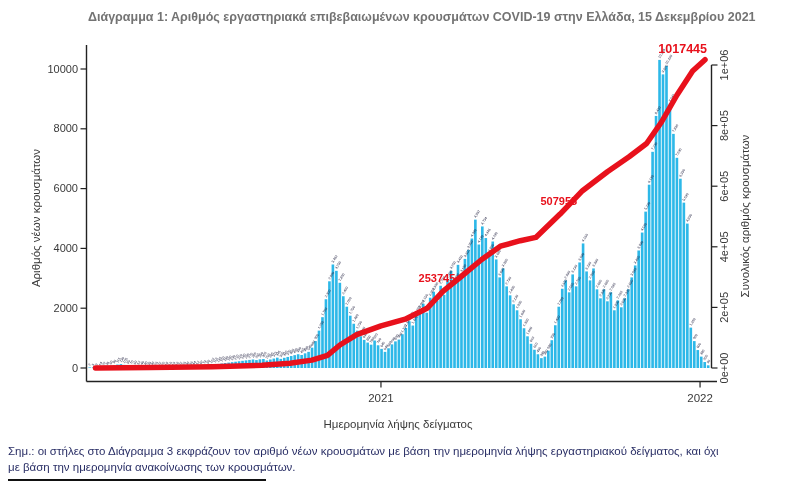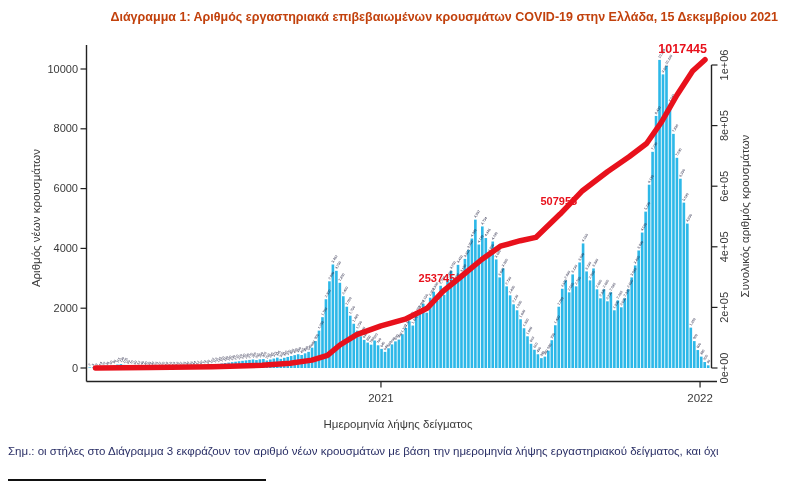--- a/index.html
+++ b/index.html
@@ -1,19 +1,19 @@
 <!DOCTYPE html>
 <html><head>
 <meta charset="utf-8">
 <style>
   html,body{margin:0;padding:0;background:#ffffff;}
   #stage{position:relative;width:800px;height:488px;background:#fff;overflow:hidden;
          font-family:"Liberation Sans",sans-serif;}
   #chart-title{position:absolute;left:88px;top:10px;width:690px;
-               font-size:12.5px;font-weight:bold;color:#c2410c;letter-spacing:0px;text-align:right;}
+               font-size:12.5px;font-weight:bold;color:#737373;letter-spacing:0px;}
   #plot-svg{position:absolute;left:0;top:0;}
   #footnote{position:absolute;left:8px;top:443px;width:784px;
             font-size:11.5px;color:#2a2f66;line-height:16px;}
   #note-underline{position:absolute;left:8px;top:479px;width:258px;height:2px;background:#111;}
   .axis-text{fill:#3a3a3a;}
 </style>
 </head>
 <body>
 
 <div id="stage">
@@ -417,15 +417,16 @@
         <text x="708.6" y="363.8" font-size="3.4" fill="#1a1a3a" text-anchor="start" transform="rotate(-58 708.6 363.8)">90</text>
       </g>
       <text x="436.942" y="282.1289" text-anchor="middle" font-size="11" font-weight="bold" fill="#e8111c">253745</text>
       <text x="558.854" y="205.089635" text-anchor="middle" font-size="11" font-weight="bold" fill="#e8111c">507955</text>
       <polyline points="95.5,368.0 150.2,367.5 212.4,366.7 262.2,365.3 290.1,363.2 311.9,360.1 327.5,355.3 339.9,345.0 356.7,334.7 381.0,325.9 405.2,319.2 427.0,308.3 443.2,291.1 461.2,276.5 481.7,259.5 500.4,246.2 520.3,240.7 535.8,237.4 560.1,214.1 582.5,190.7 607.4,171.7 629.1,156.8 646.6,143.5 661.5,122.0 677.0,95.0 692.6,71.1 705.0,59.7" fill="none" stroke="#e8111c" stroke-width="5.5" stroke-linecap="round" stroke-linejoin="round"></polyline>
       <text x="707.024" y="52.71416499999998" text-anchor="end" font-size="12.5" font-weight="bold" fill="#e8111c">1017445</text>
     </svg>
 
   <div id="footnote">
     <span>Σημ.: οι στήλες στο Διάγραμμα 3 εκφράζουν τον αριθμό νέων κρουσμάτων με βάση την ημερομηνία λήψης εργαστηριακού δείγματος, και όχι</span><br>
+    <span>με βάση την ημερομηνία ανακοίνωσης των κρουσμάτων.</span>
   </div>
   <div id="note-underline"></div>
 </div>
 
 </body></html>

